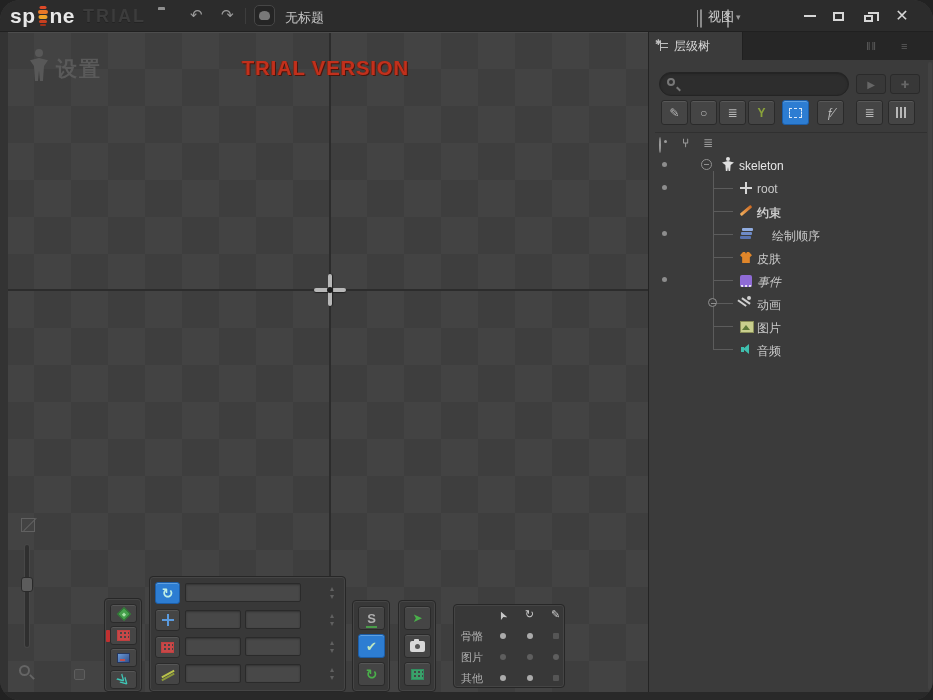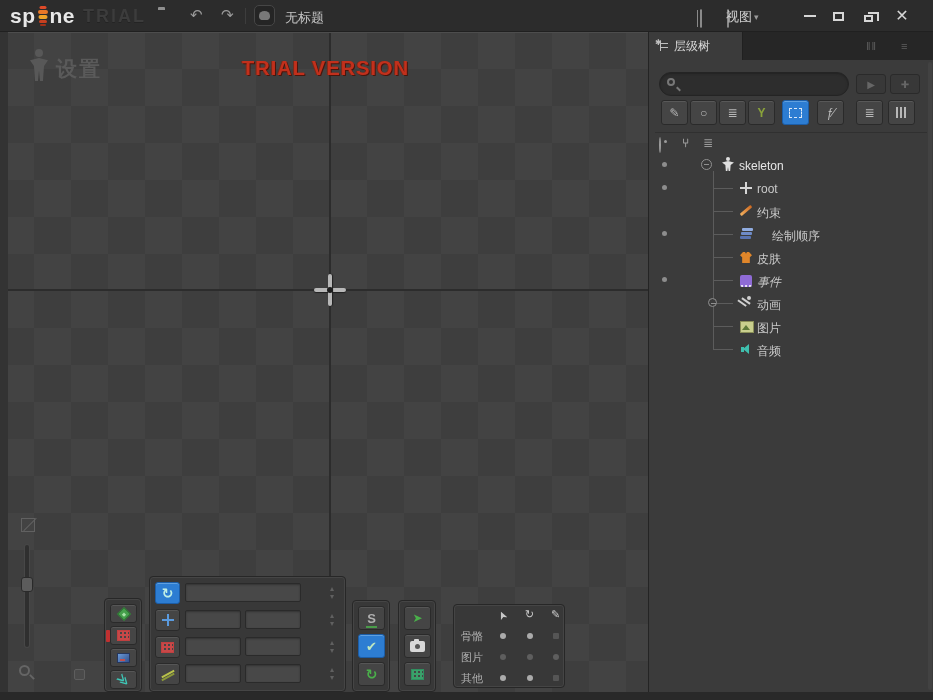--- a/index.html
+++ b/index.html
@@ -1,17 +1,17 @@
 <!DOCTYPE html>
 <html><head>
 <meta charset="utf-8">
 <style>
   html,body{margin:0;padding:0;background:#222;}
   *{box-sizing:border-box;font-family:"Liberation Sans","DejaVu Sans",sans-serif;}
-  #app{position:relative;width:933px;height:700px;background:#3b3b3b;overflow:hidden;}
+  #app{position:relative;width:933px;height:700px;background:#3b3b3b;overflow:hidden;border-radius:20px;}
   .abs{position:absolute;}
 
   
   #titlebar{left:0;top:0;width:933px;height:32px;background:#2c2c2c;border-bottom:1px solid #202020;}
   .logo-wrap{left:10px;top:3px;height:26px;display:flex;align-items:center;}
   .logo-txt{color:#e8e8e8;font-weight:bold;font-size:21px;letter-spacing:.5px;}
   .logo-spine{display:inline-block;width:12px;height:20px;margin:0 1px;position:relative;}
   .logo-spine i{position:absolute;left:50%;transform:translateX(-50%);border-radius:2px;display:block;}
   .logo-spine i:nth-child(1){top:0;width:7px;height:3px;background:#e04a28;}
   .logo-spine i:nth-child(2){top:4px;width:10px;height:4px;background:#e87828;}
@@ -192,21 +192,21 @@
     </div>
     <div class="abs" style="left:158px;top:10px;"><span class="ico-folder"></span></div>
     <div class="abs tb-icon" style="left:190px;top:7px;"><span>↶</span></div>
     <div class="abs tb-icon" style="left:221px;top:7px;"><span>↷</span></div>
     <div class="abs tb-sep" style="left:245px;top:8px;"></div>
     <div class="abs badge" style="left:254px;top:5px;"></div>
     <div class="abs doc-title" style="left:285px;top:9px;">无标题</div>
 
     <div class="abs" style="left:700px;top:10px;"><span class="ico-panels"></span></div>
     <div class="abs" style="left:727px;top:10px;"><span class="ico-viewwin"></span></div>
-    <div class="abs" style="left:726px;top:8px;display:flex;align-items:center;">
+    <div class="abs" style="left:708px;top:8px;display:flex;align-items:center;">
       <span class="view-label">视图</span>
       <span class="view-caret">▾</span>
     </div>
     <div class="abs wbtn" style="left:798px;top:6px;">
         <span class="ico-min"></span>
       </div>
     <div class="abs wbtn" style="left:826px;top:6px;">
         <span class="ico-max"></span>
       </div>
     <div class="abs wbtn" style="left:856px;top:8px;">
@@ -394,21 +394,21 @@
     <span class="treedot" style="top:245px;"></span>
 
     <div class="toggle-circle" style="left:52px;top:127px;"></div>
     <span class="ticon ti-skeleton" style="left:72px;top:125px;"></span>
     <span class="trow-label bright" style="left:90px;top:127px;">skeleton</span>
 
     <span class="ticon ti-root" style="left:90px;top:149px;"></span>
     <span class="trow-label" style="left:108px;top:150px;">root</span>
 
     <span class="ticon ti-constraint" style="left:90px;top:172px;"></span>
-    <span class="trow-label" style="left:108px;top:173px;">约束</span>
+    <span class="trow-label" style="left:108px;top:173px;font-weight:bold;">约束</span>
 
     <span class="ticon ti-draworder" style="left:90px;top:195px;">
         <i></i>
         <i></i>
         <i></i>
       </span>
     <span class="trow-label" style="left:123px;top:196px;">绘制顺序</span>
 
     <span class="ticon ti-skin" style="left:90px;top:218px;"></span>
     <span class="trow-label" style="left:108px;top:219px;">皮肤</span>

